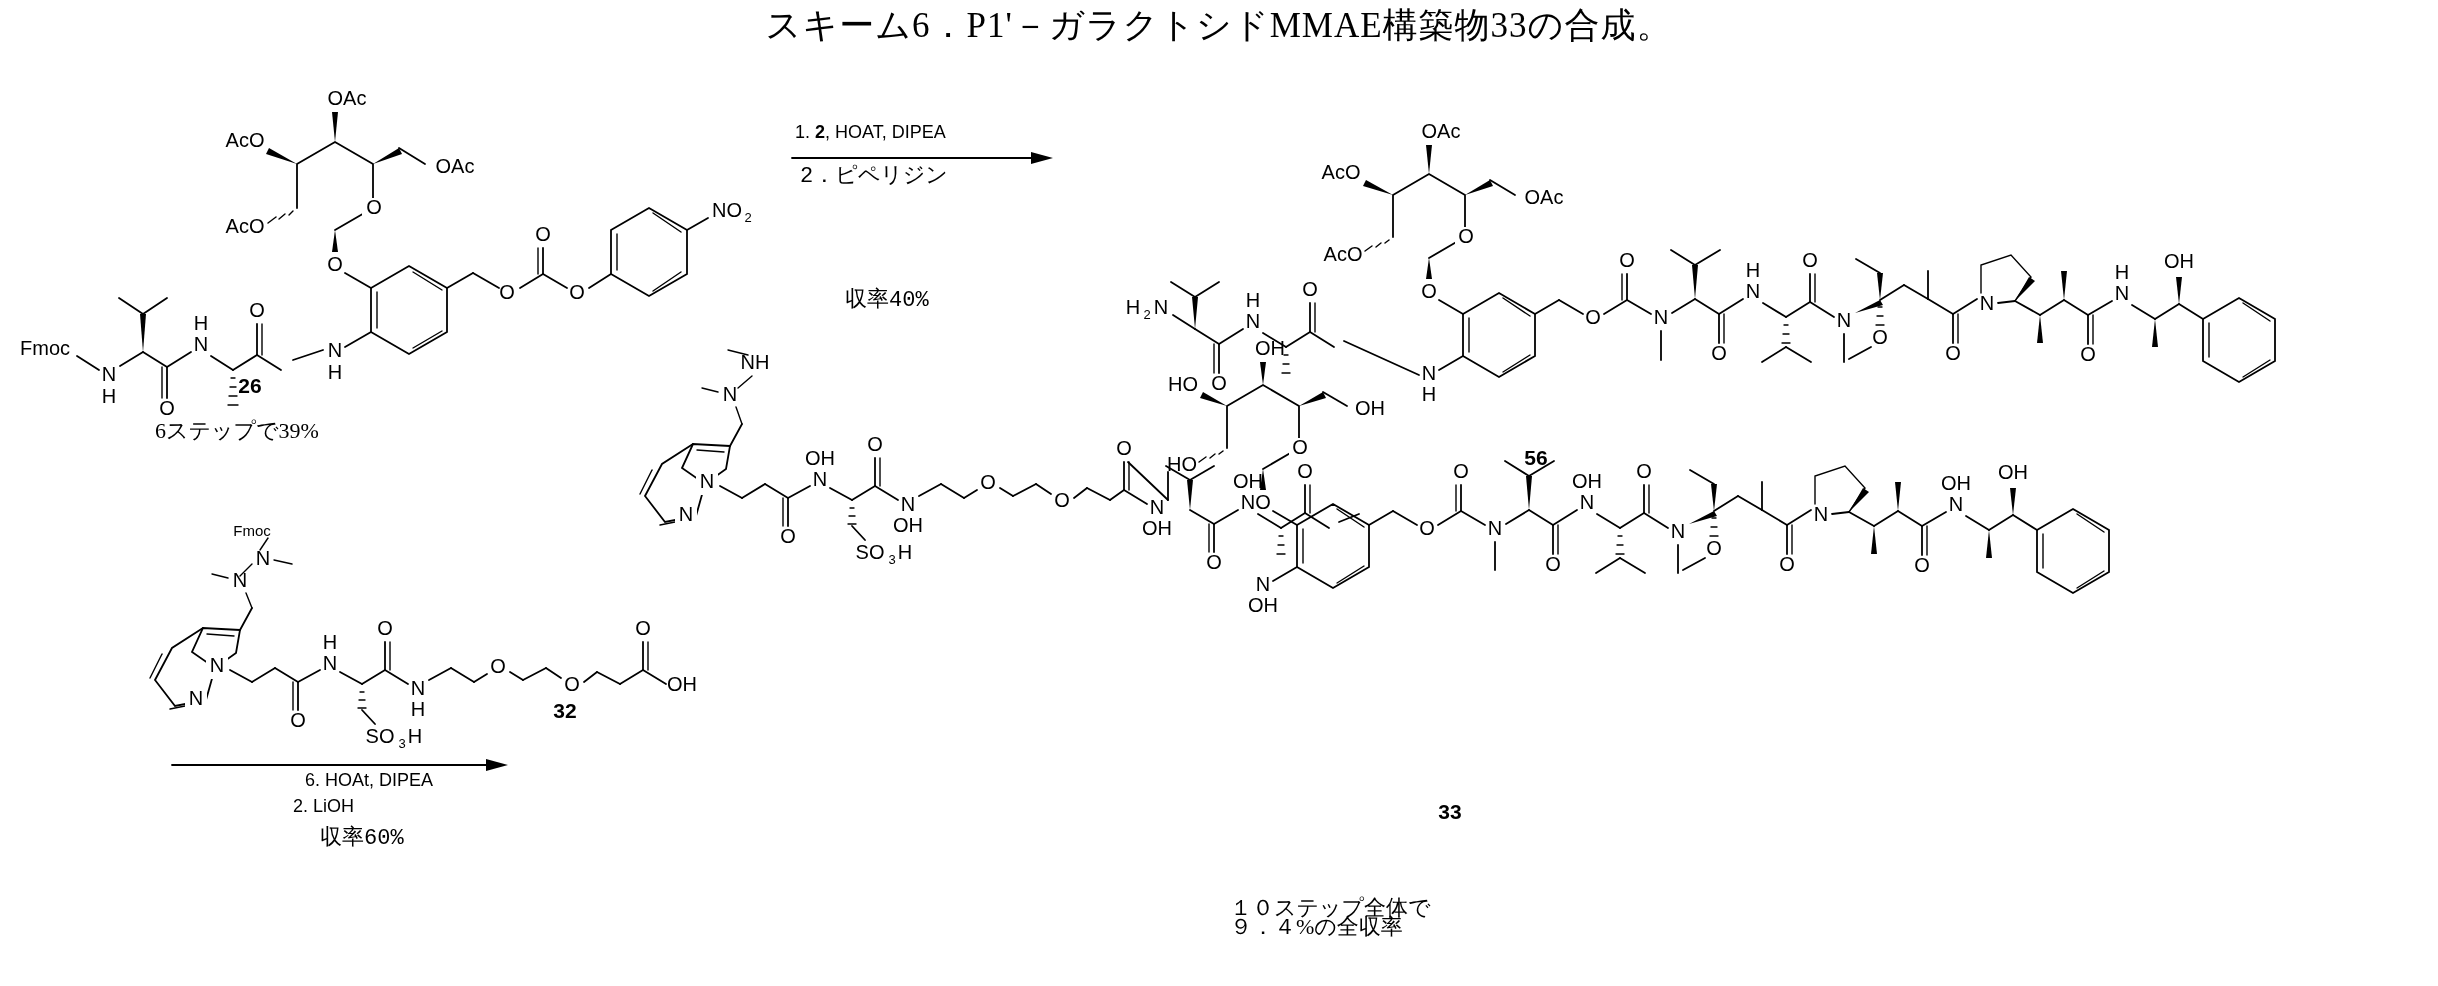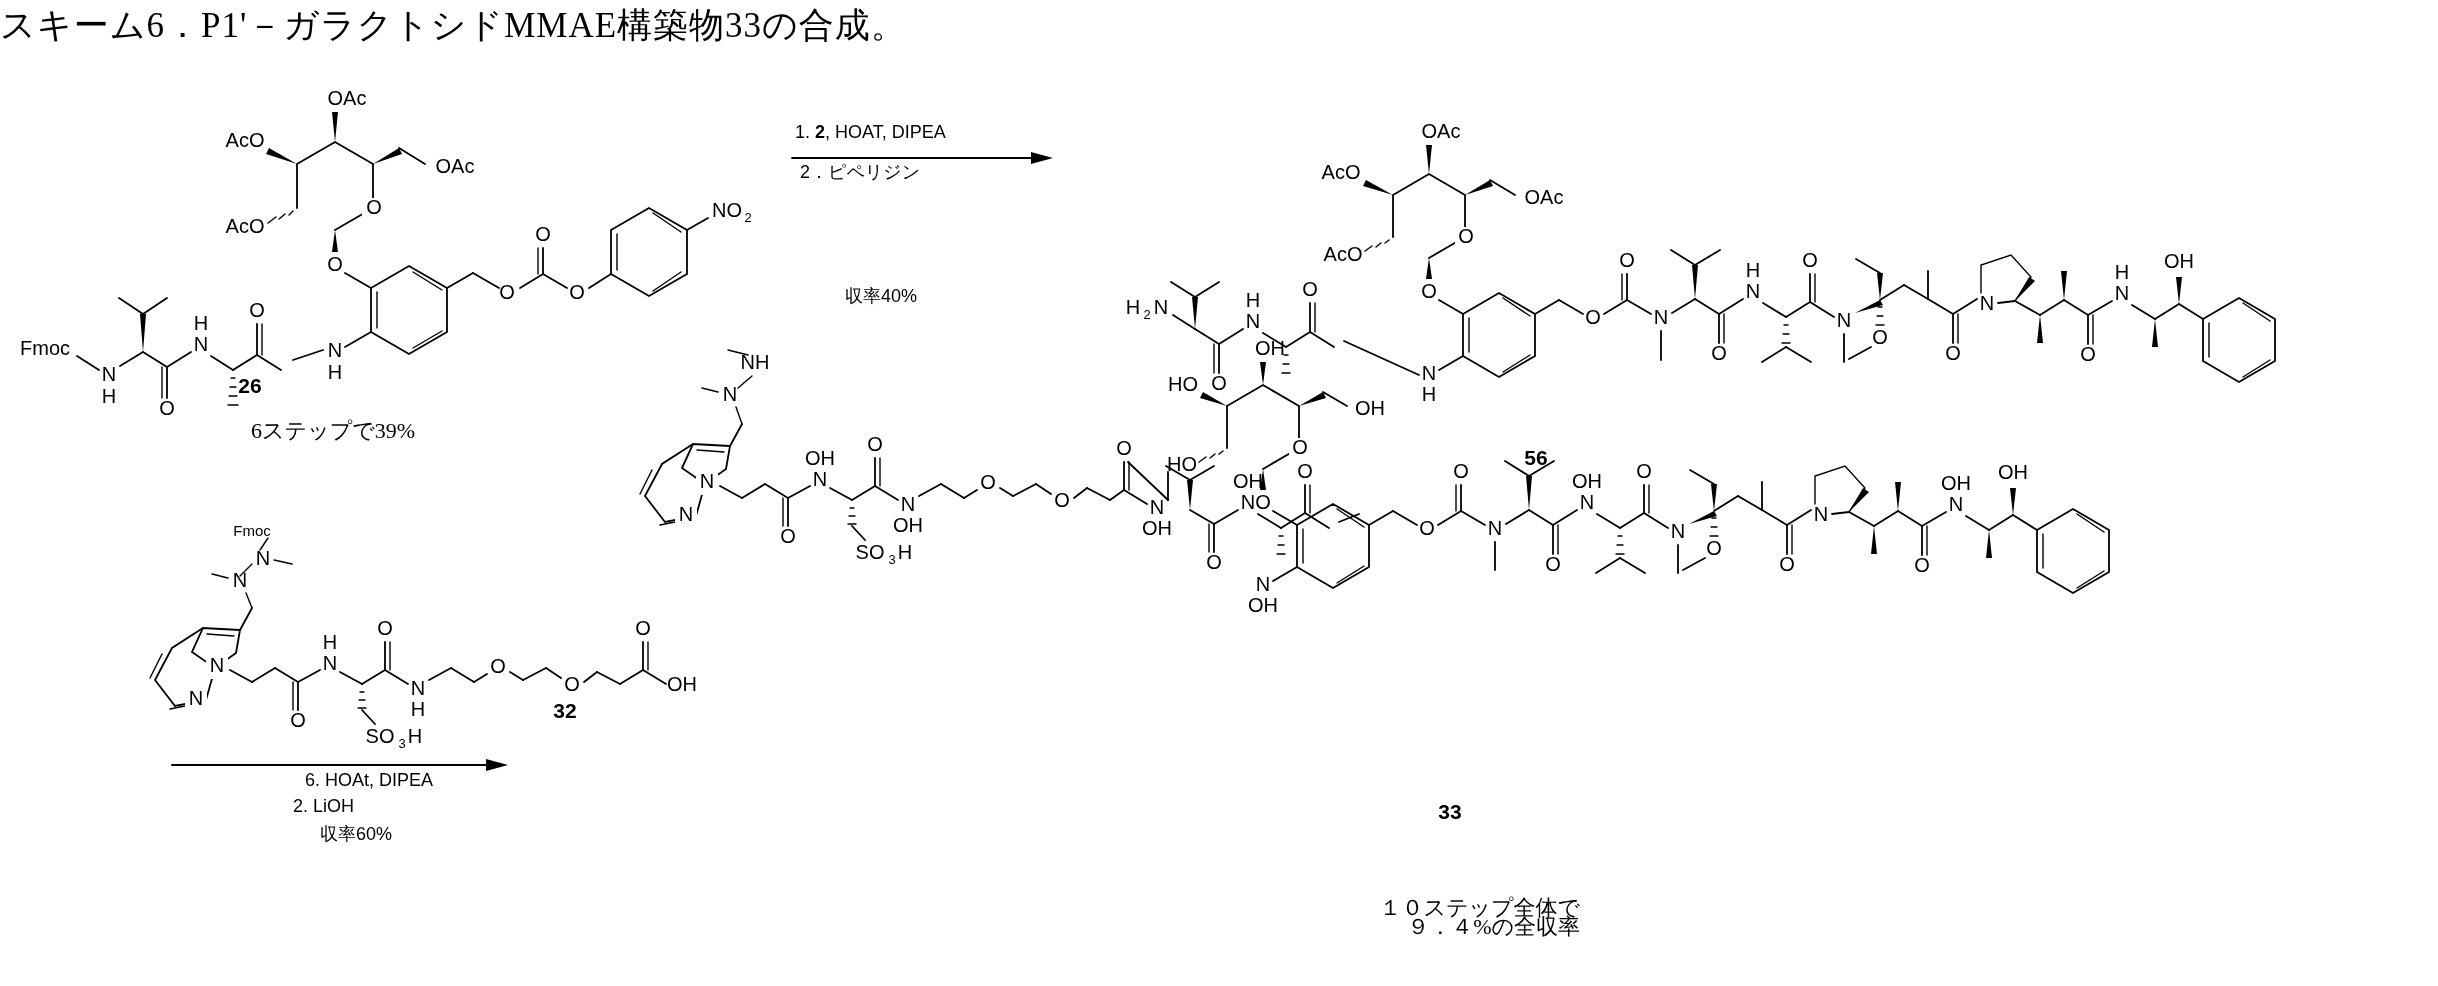--- a/index.html
+++ b/index.html
@@ -8,50 +8,51 @@
   body {
     width: 2438px; height: 986px;
     font-family: "Liberation Serif", serif;
     color: #000;
     position: relative;
     overflow: hidden;
   }
   .scheme-title {
     position: absolute;
     top: 2px; left: 0; width: 2438px;
+    text-align: center;
     font-family: "Liberation Serif", serif;
     font-size: 35px;
     letter-spacing: 1px;
     white-space: nowrap;
   }
   .struct-label {
     position: absolute;
     font-family: "Liberation Sans", sans-serif;
     font-weight: bold;
     font-size: 21px;
     text-align: center;
     margin-top: 18px;
   }
   .cap-jp {
     position: absolute;
     font-family: "Liberation Serif", serif;
     font-size: 22px;
-    text-align: right;
+    text-align: left;
     white-space: nowrap;
   }
   .cond-line {
     position: absolute;
     font-family: "Liberation Sans", sans-serif;
     font-size: 18px;
     white-space: nowrap;
   }
   .cond-jp {
     position: absolute;
-    font-family: Liberation Sans, sans-serif;
-    font-size: 18px;
+    font-family: Liberation Mono, monospace;
+    font-size: 22px;
     white-space: nowrap;
   }
   .cond-bold { font-weight: bold; }
   svg { position: absolute; top: 0; left: 0; overflow: visible; }
   .bond { stroke: #000; stroke-width: 1.8; fill: none; stroke-linecap: round; }
   .bond-thin { stroke: #000; stroke-width: 1.4; fill: none; stroke-linecap: round; }
   .wedge { fill: #000; stroke: none; }
   .atom {
     font-family: "Liberation Sans", sans-serif;
     font-size: 20px;

